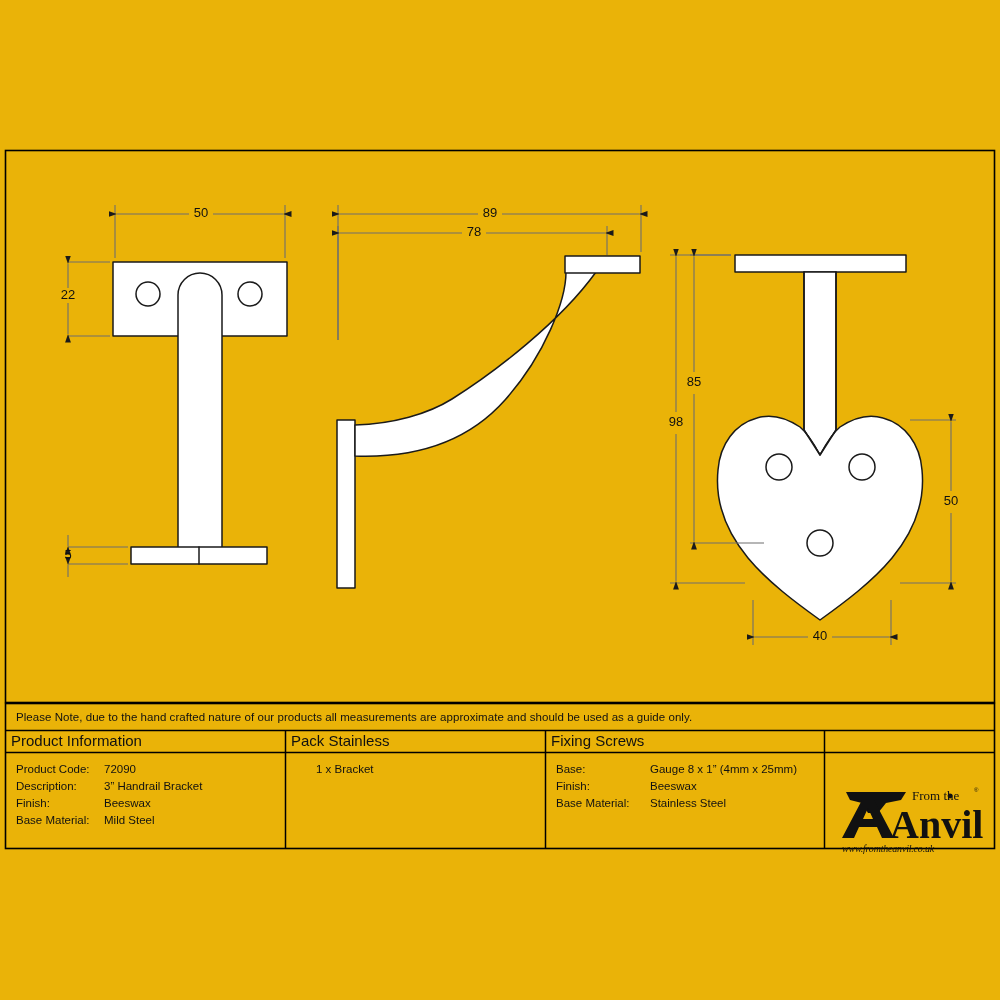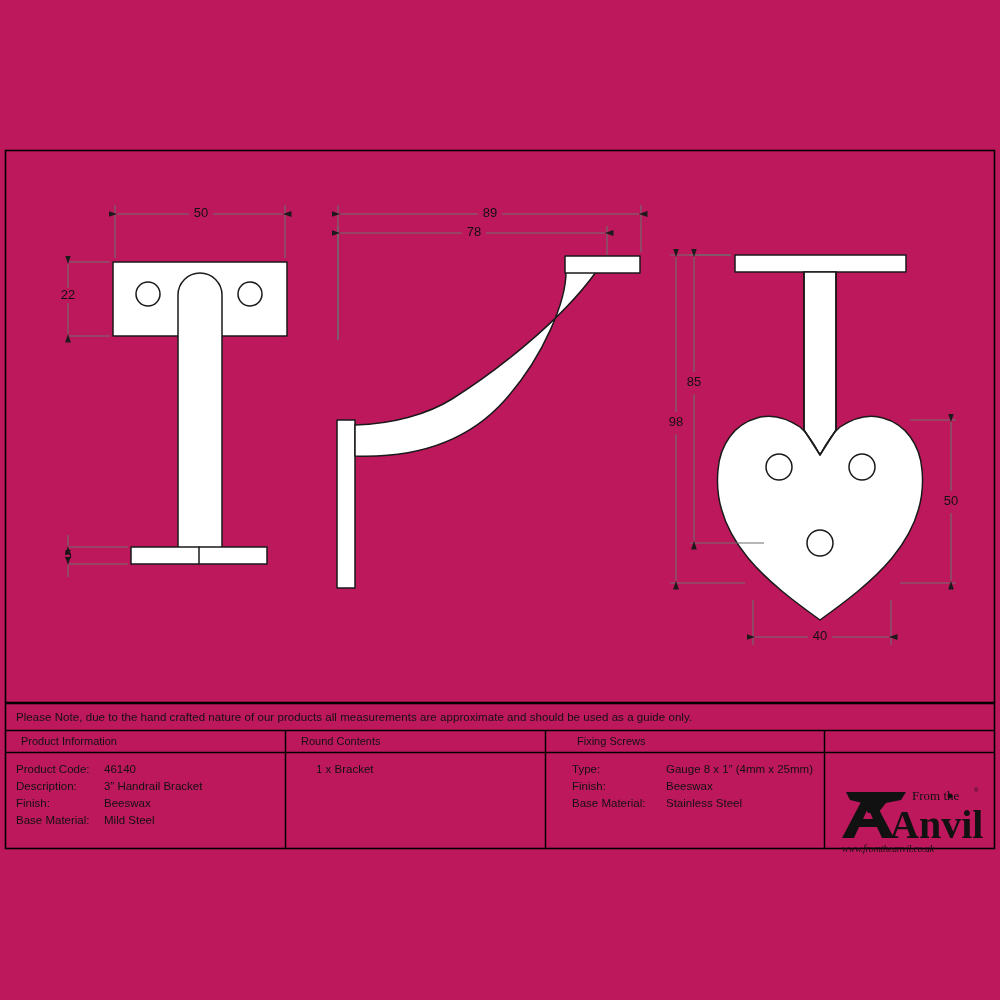--- a/index.html
+++ b/index.html
@@ -12,21 +12,21 @@
     width: 1000px;
     height: 1000px;
     font-family: "Liberation Sans", sans-serif;
     color: #000000;
     overflow: hidden;
   }
   #sheet {
     position: relative;
     width: 1000px;
     height: 1000px;
-    background: #be185d;
+    background: #eab308;
   }
   #drawing-svg {
     position: absolute;
     left: 0;
     top: 0;
     width: 1000px;
     height: 1000px;
     display: block;
   }
   .frame-rect {
@@ -110,26 +110,26 @@
   .body-row {
     position: absolute;
     left: 0;
     top: 49px;
     width: 990px;
     height: 96px;
     padding-left: 36px;
   }
   .col-a { position: absolute; left: 0;   width: 280px; }
   .col-b { position: absolute; left: 280px; width: 260px; }
-  .col-c { position: absolute; left: 556px; width: 279px; }
+  .col-c { position: absolute; left: 540px; width: 279px; }
 
   .col-head {
-    font-size: 11px;
+    font-size: 15px;
     color: #111111;
-    padding-left: 16px;
+    padding-left: 6px;
     line-height: 22px;
     height: 22px;
     box-sizing: border-box;
     white-space: nowrap;
   }
   .spec-list {
     padding: 9px 0 0 11px;
     box-sizing: border-box;
   }
   .spec-row {
@@ -344,30 +344,30 @@
   </svg>
 
   <div id="info-table">
 
     <div class="note-row">
       <span class="note-text">Please Note, due to the hand crafted nature of our products all measurements are approximate and should be used as a guide only.</span>
     </div>
 
     <div class="hdr-row">
       <div class="col-a col-head">Product Information</div>
-      <div class="col-b col-head">Round Contents</div>
+      <div class="col-b col-head">Pack Stainless</div>
       <div class="col-c col-head">Fixing Screws</div>
     </div>
 
     <div class="body-row">
 
       <div class="col-a spec-list">
         <div class="spec-row">
           <span class="spec-label">Product Code:</span>
-          <span class="spec-value">46140</span>
+          <span class="spec-value">72090</span>
         </div>
         <div class="spec-row">
           <span class="spec-label">Description:</span>
           <span class="spec-value">3” Handrail Bracket</span>
         </div>
         <div class="spec-row">
           <span class="spec-label">Finish:</span>
           <span class="spec-value">Beeswax</span>
         </div>
         <div class="spec-row">
@@ -375,21 +375,21 @@
           <span class="spec-value">Mild Steel</span>
         </div>
       </div>
 
       <div class="col-b spec-list">
         <div class="plain-row">1 x Bracket</div>
       </div>
 
       <div class="col-c spec-list">
         <div class="spec-row">
-          <span class="spec-label fs-label">Type:</span>
+          <span class="spec-label fs-label">Base:</span>
           <span class="spec-value">Gauge 8 x 1” (4mm x 25mm)</span>
         </div>
         <div class="spec-row">
           <span class="spec-label fs-label">Finish:</span>
           <span class="spec-value">Beeswax</span>
         </div>
         <div class="spec-row">
           <span class="spec-label fs-label">Base Material:</span>
           <span class="spec-value">Stainless Steel</span>
         </div>

